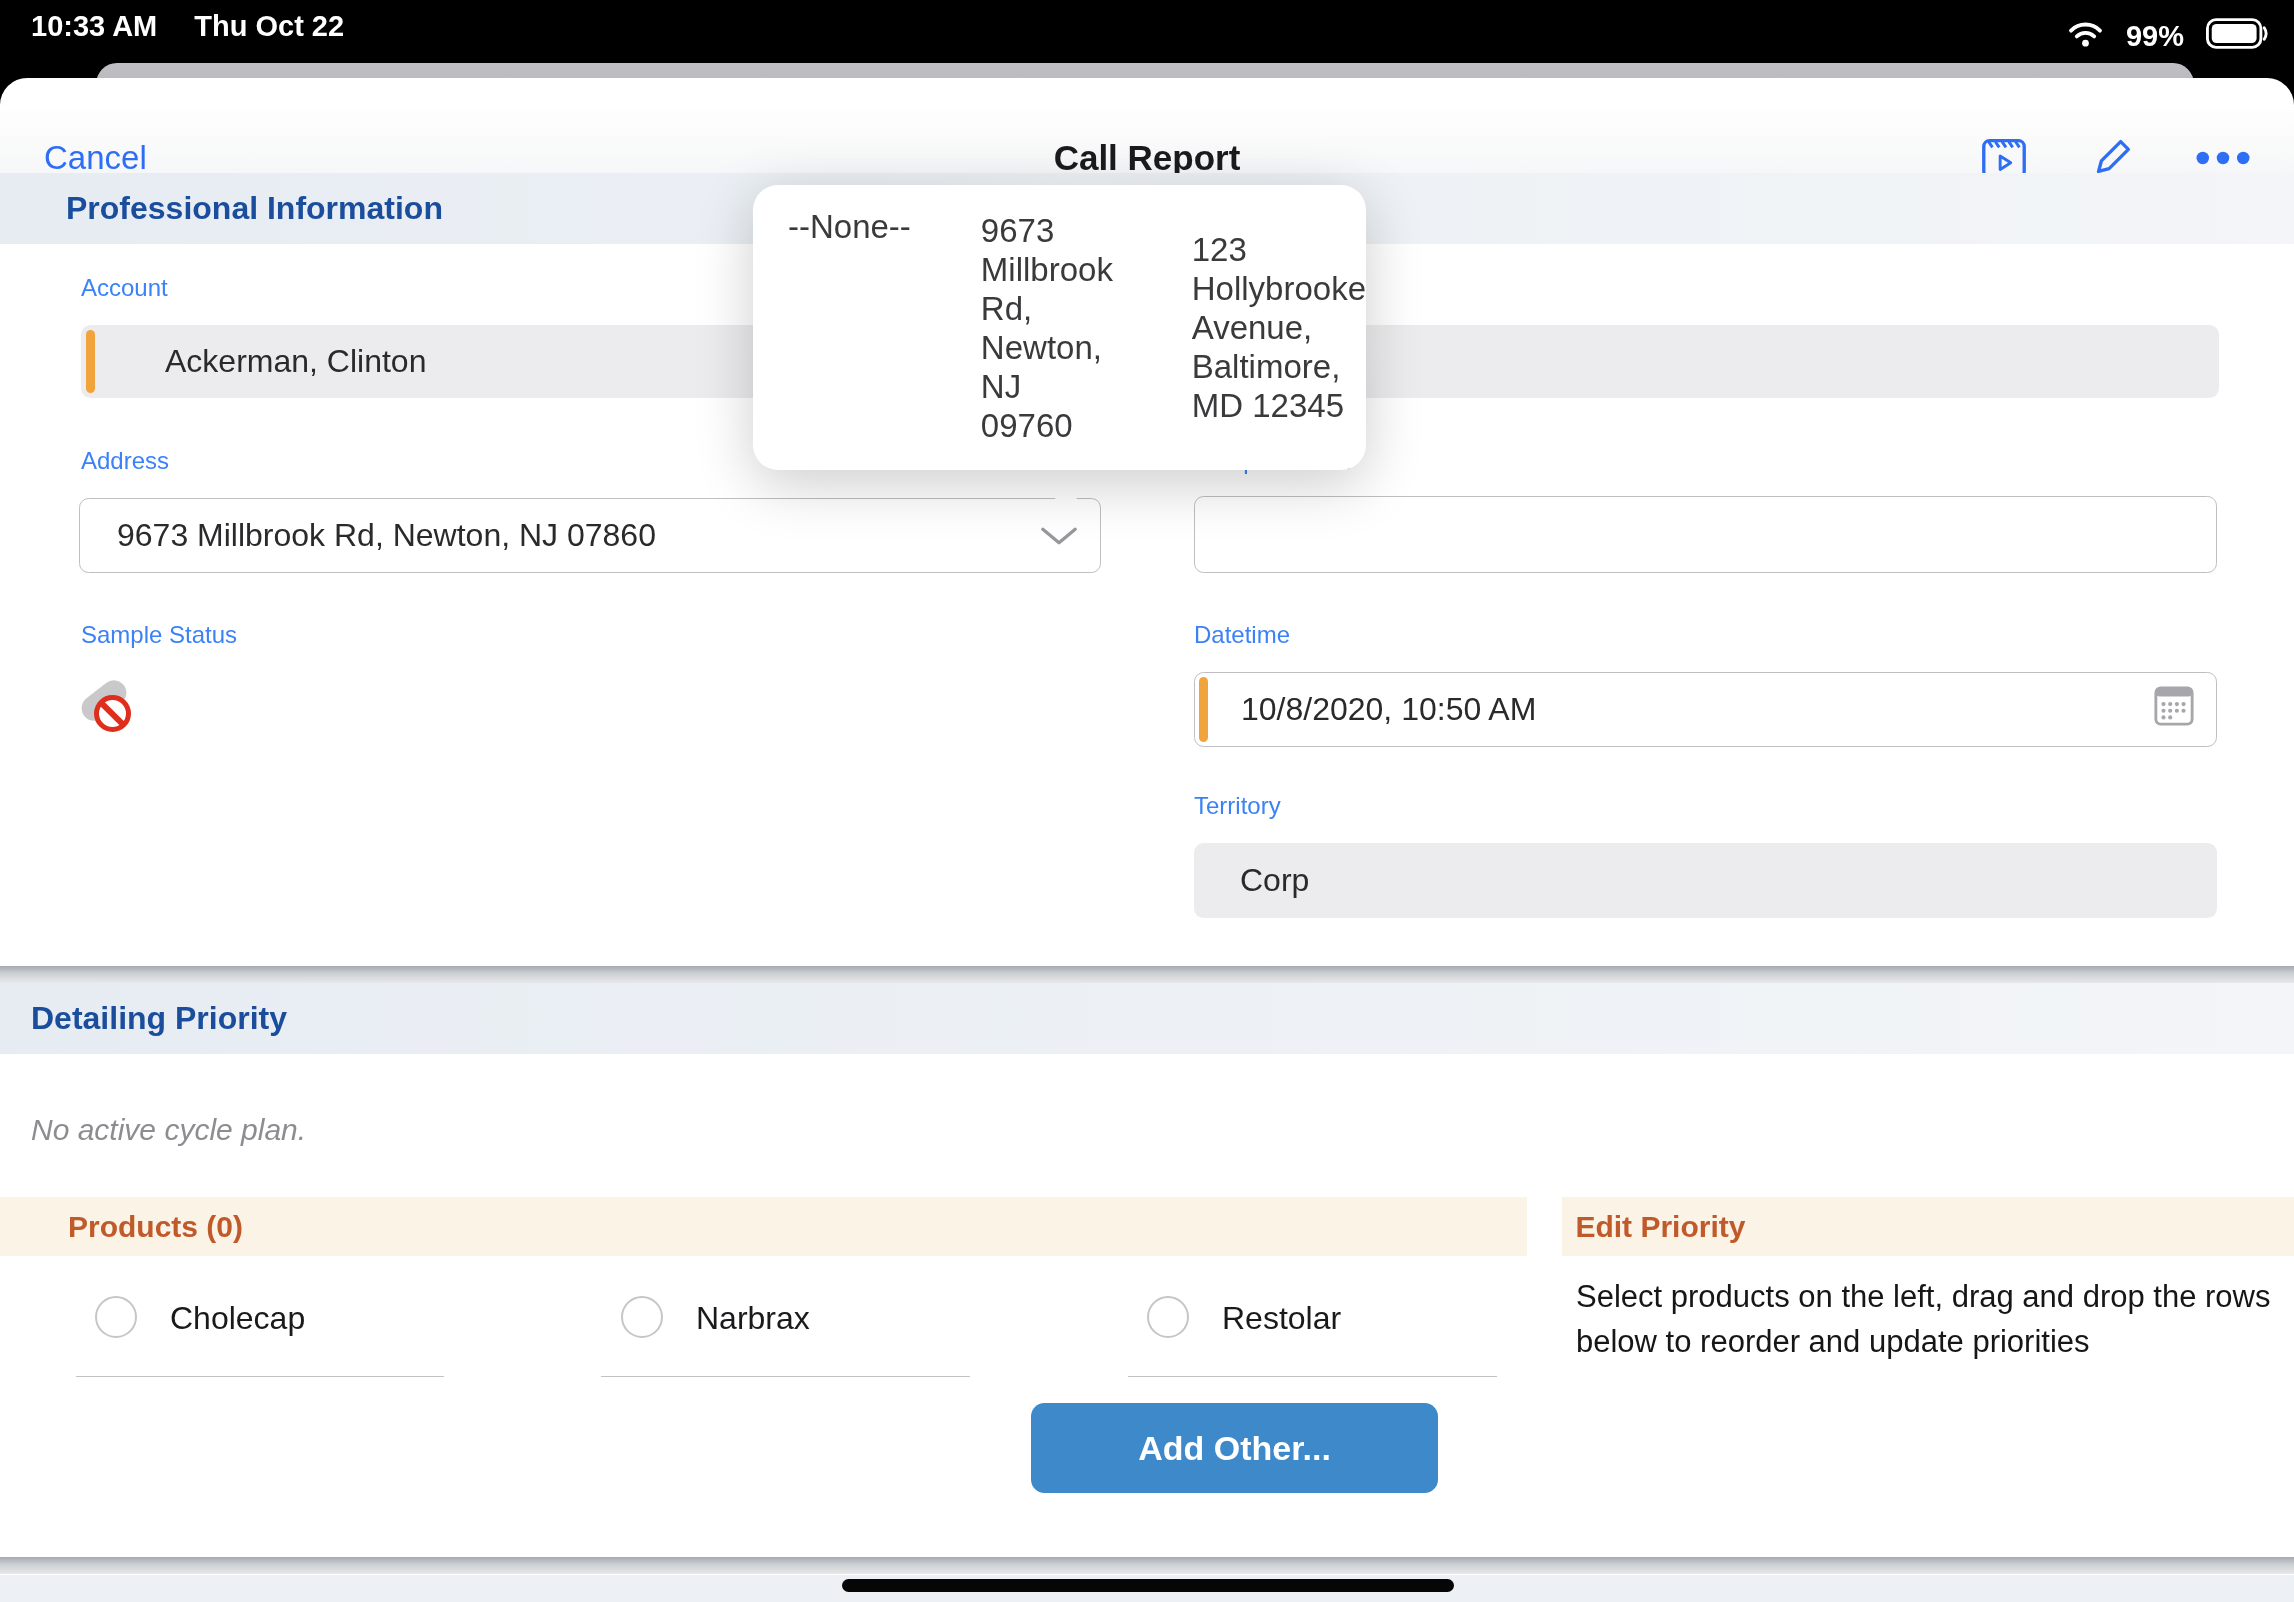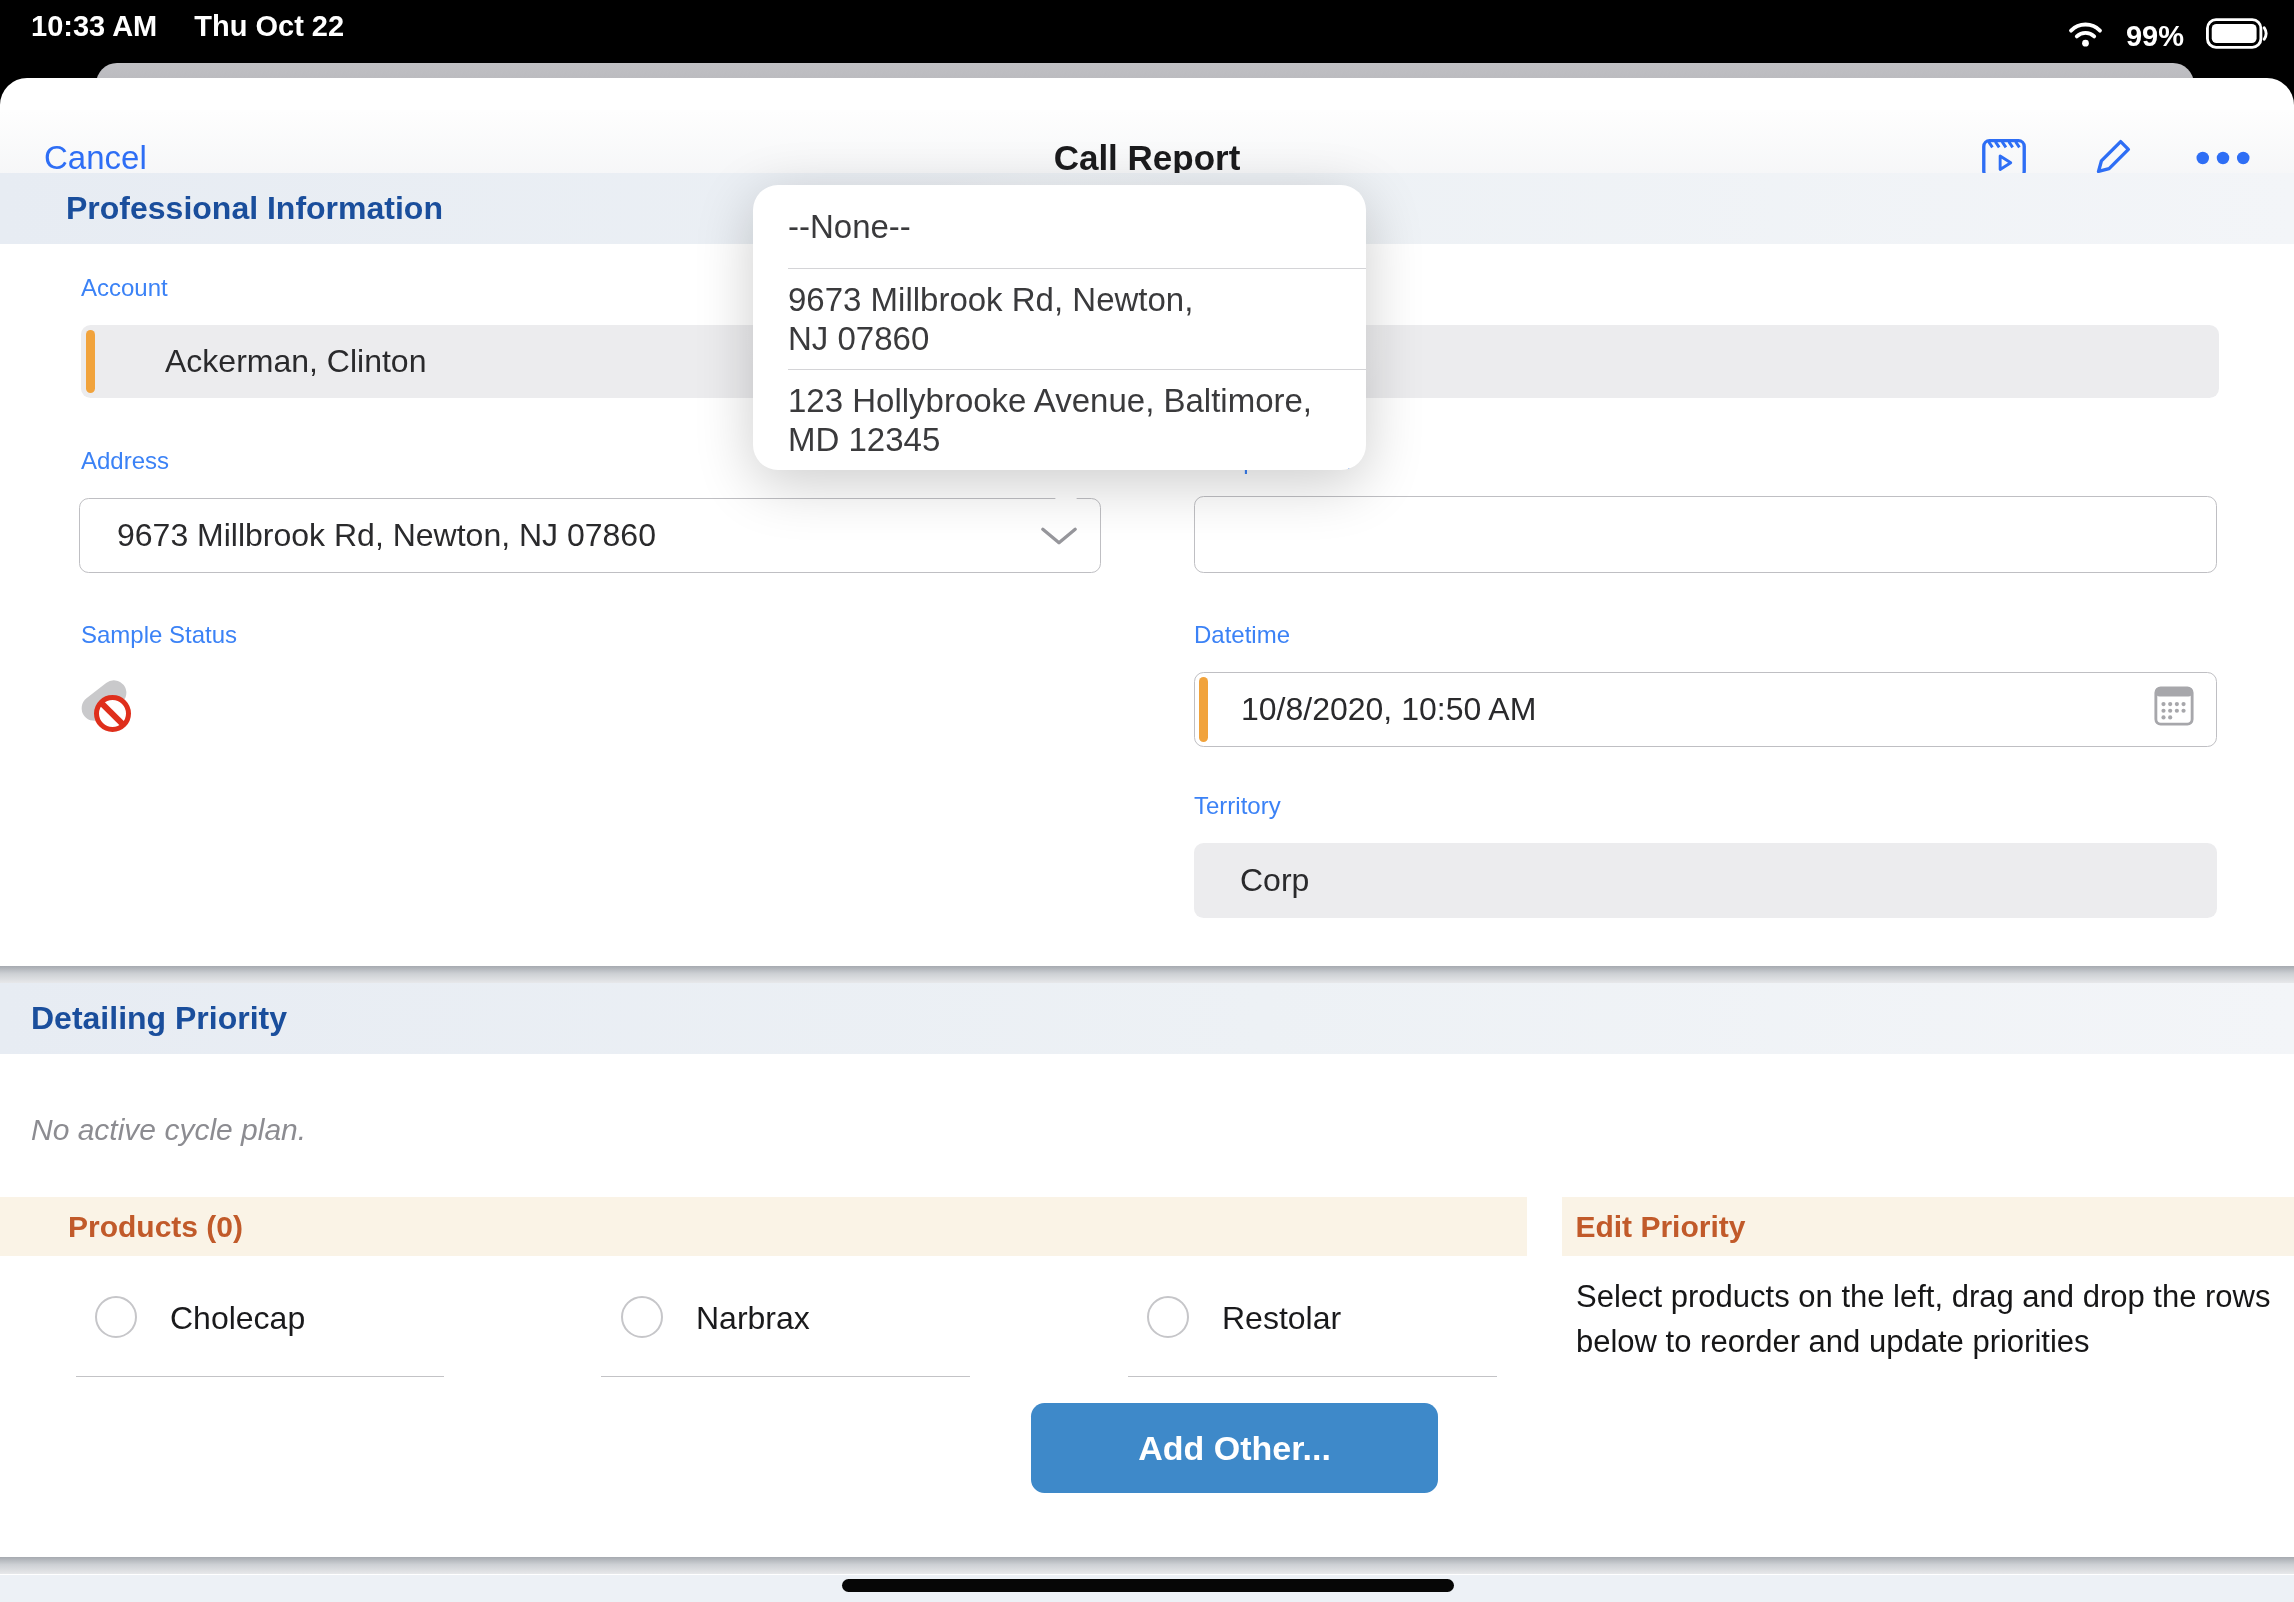--- a/index.html
+++ b/index.html
@@ -72,21 +72,21 @@
   .home-bar{position:absolute;left:842px;top:1579px;width:612px;height:12.5px;background:#060606;
             border-radius:6.7px;z-index:40;}
 
   
   .glow{position:absolute;left:615px;top:106px;width:903px;height:452px;z-index:5;pointer-events:none;
         background:radial-gradient(closest-side,rgba(255,255,255,0.97) 0%,rgba(255,255,255,0.88) 42%,rgba(255,255,255,0) 72%);}
   .popover-tail{position:absolute;left:1039px;top:444px;width:54px;height:54px;background:#fff;
                 transform:rotate(45deg);border-radius:0 0 11.5px 0;z-index:6;}
   .popover{position:absolute;left:753px;top:185px;width:613px;height:285px;background:#fff;
            border-radius:25px;z-index:7;box-shadow:0 13.4px 58px rgba(0,0,0,0.20);
-           display:flex;flex-direction:column;box-sizing:border-box;}
+           display:flex;box-sizing:border-box;}
   .pop-item{padding-left:35px;display:flex;flex-direction:column;justify-content:center;
             font-size:33px;color:#3a3a3c;line-height:39px;}
   .pop-item.single{height:83px;}
   .pop-item.double{flex:1;}
   .pop-divider{height:0;border-top:1.9px solid #d4d4d7;margin-left:35px;}
 </style>
 </head>
 <body>
 
 <div class="screen">
@@ -241,21 +241,21 @@
   </div>
 
   <div class="glow"></div>
 
   <div class="popover-tail"></div>
   <div class="popover">
     <div class="pop-item single">--None--</div>
     <div class="pop-divider"></div>
     <div class="pop-item double">
       <span>9673 Millbrook Rd, Newton,</span>
-      <span>NJ 07860</span>
+      <span>NJ 09760</span>
     </div>
     <div class="pop-divider"></div>
     <div class="pop-item double">
       <span>123 Hollybrooke Avenue, Baltimore,</span>
       <span>MD 12345</span>
     </div>
   </div>
 
   <div class="home-bar"></div>
 </div>

